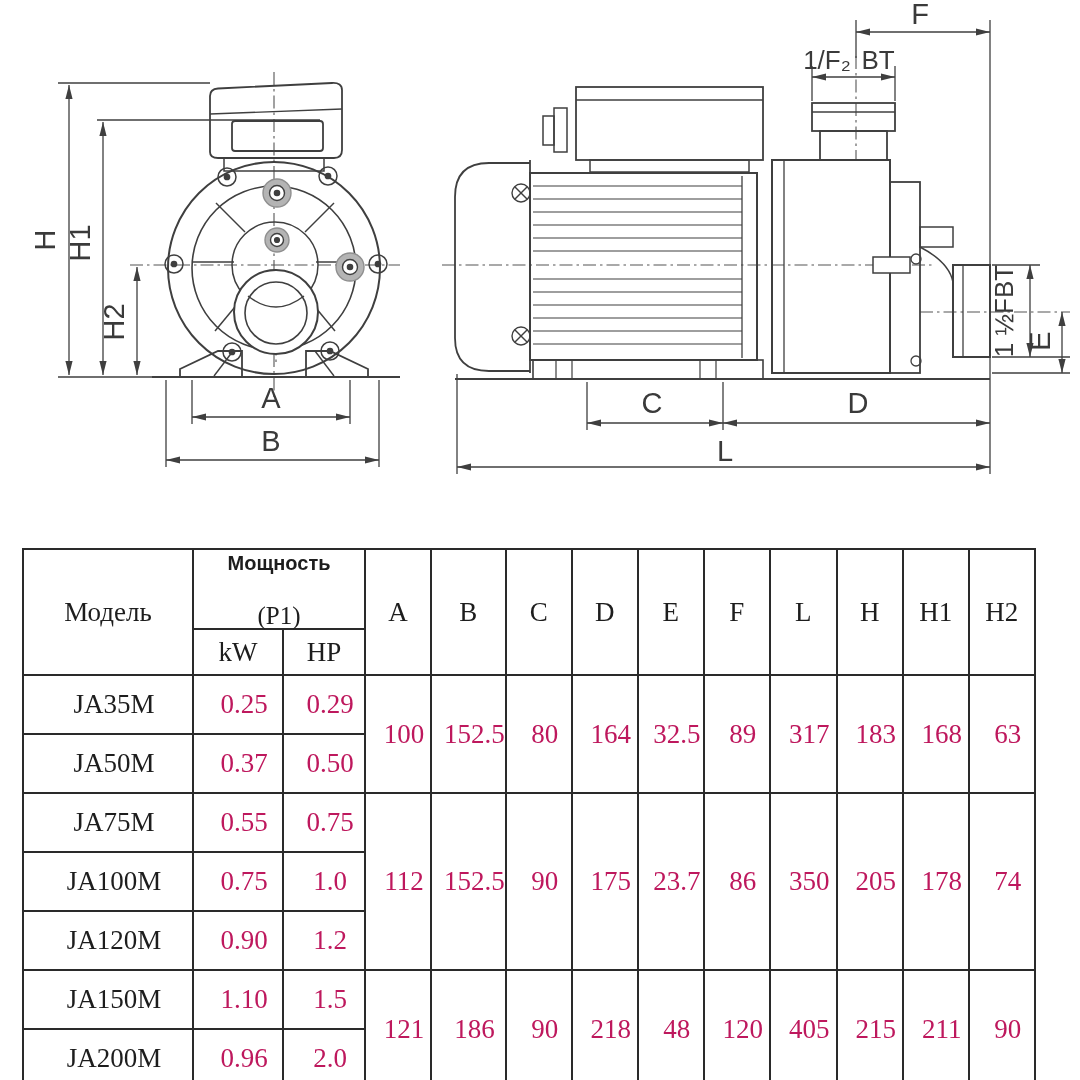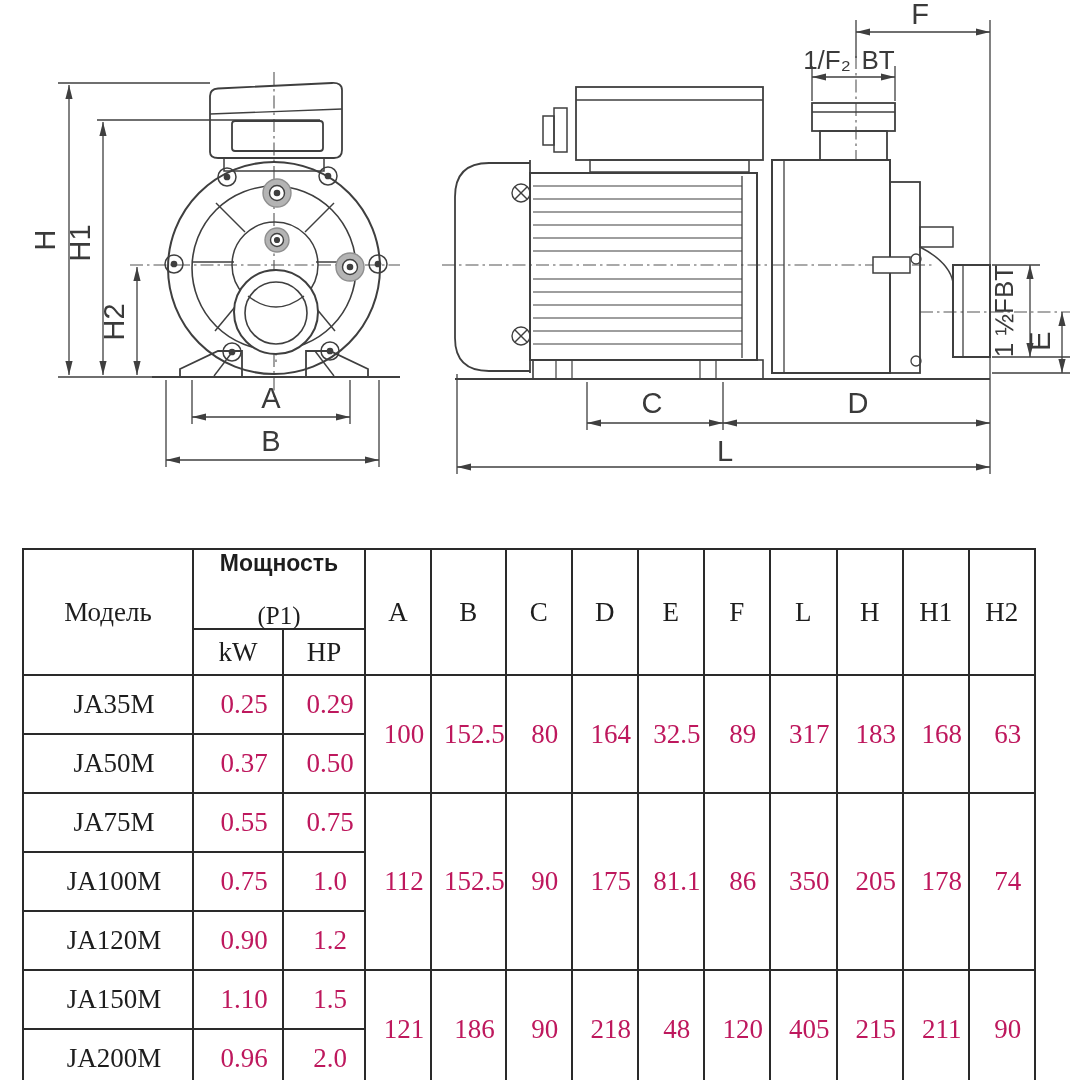--- a/index.html
+++ b/index.html
@@ -11,21 +11,21 @@
   .dimlabel-sm{font-size:26px;}
 
   table.spec{position:absolute;left:22px;top:548px;border-collapse:collapse;table-layout:fixed;
              font-family:"Liberation Serif","DejaVu Serif",serif;color:#1d1d1d;}
   table.spec td, table.spec th{border:2px solid #2a2a2a;text-align:center;vertical-align:middle;
              padding:0;font-weight:normal;font-size:27px;background:#fff;}
   table.spec tr.hdr1 th{height:60px;}
   table.spec tr.hdr2 th{height:44px;}
   table.spec tbody td{height:57px;padding-left:12px;}
   .model-hdr{font-weight:bold;font-size:29px;}
-  .power-hdr .l1{font-family:"Liberation Sans",sans-serif;font-weight:bold;font-size:23px;line-height:26px;}
+  .power-hdr .l1{font-family:"Liberation Sans",sans-serif;font-weight:bold;font-size:20px;line-height:26px;}
   .power-hdr .l2{font-size:25px;line-height:25px;margin-top:27px;}
   .dim-hdr{font-size:28px;}
   td.model-cell{font-weight:bold;font-size:28px;}
   td.num-cell{font-size:27px;color:#be185d;}
 </style>
 </head>
 <body>
 
 <div class="page">
 
@@ -330,21 +330,21 @@
       <td class="num-cell">0.50</td>
     </tr>
     <tr>
       <td class="model-cell">JA75M</td>
       <td class="num-cell">0.55</td>
       <td class="num-cell">0.75</td>
       <td class="num-cell" rowspan="3">112</td>
       <td class="num-cell" rowspan="3">152.5</td>
       <td class="num-cell" rowspan="3">90</td>
       <td class="num-cell" rowspan="3">175</td>
-      <td class="num-cell" rowspan="3">81.1</td>
+      <td class="num-cell" rowspan="3">23.7</td>
       <td class="num-cell" rowspan="3">86</td>
       <td class="num-cell" rowspan="3">350</td>
       <td class="num-cell" rowspan="3">205</td>
       <td class="num-cell" rowspan="3">178</td>
       <td class="num-cell" rowspan="3">74</td>
     </tr>
     <tr>
       <td class="model-cell">JA100M</td>
       <td class="num-cell">0.75</td>
       <td class="num-cell">1.0</td>

